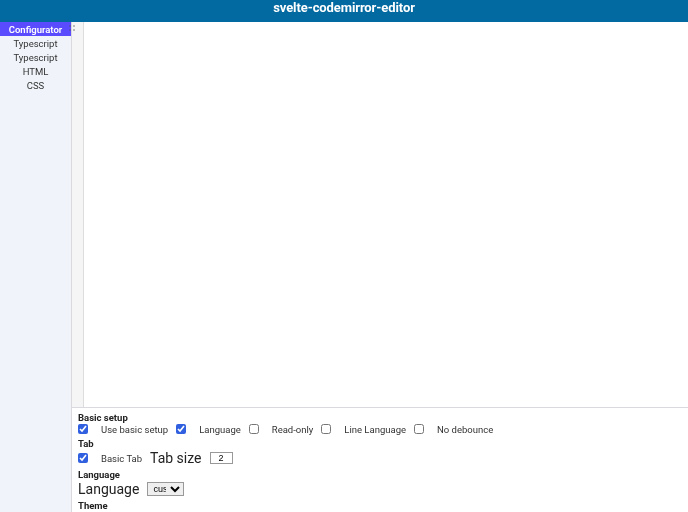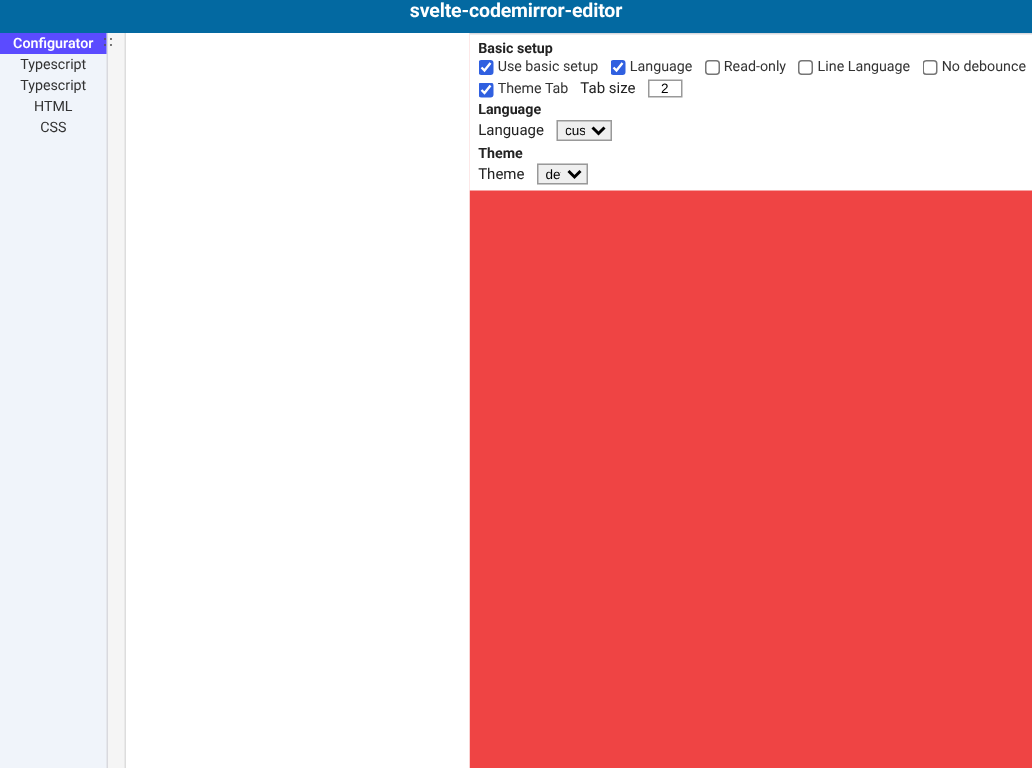--- a/index.html
+++ b/index.html
@@ -46,21 +46,22 @@
     background: transparent;
   }
   .sidebar-item.active {
     background: #5b4bff;
     color: #ffffff;
     font-weight: 600;
   }
   .content {
     flex: 1;
     display: flex;
-    background: #ef4444;
+    flex-direction: column;
+    background: #6d28d9;
     width: calc(688px - 72px);
   }
   .gutter-handle {
     position: relative;
   }
   .gutter-handle svg {
     position: absolute;
     left: -4px;
     top: 2px;
   }
@@ -96,22 +97,22 @@
   }
   .row {
     display: flex;
     align-items: center;
     flex-wrap: wrap;
     gap: 8px;
     margin-bottom: 3px;
   }
   label.cb {
     display: inline-flex;
-    align-items: flex-end;
-    gap: 3px;
+    align-items: flex-start;
+    gap: 13px;
     font-size: 9.5px;
     color: #333;
   }
   input[type="checkbox"] {
     width: 10px;
     height: 10px;
     margin: 0;
     accent-color: #3060e0;
   }
   .num-input {
@@ -124,21 +125,21 @@
   }
   .select-input {
     height: 14px;
     font-size: 9px;
     border: 1px solid #999;
     background: #efefef;
     padding: 0 1px;
   }
   .lang-select { width: 37px; }
   .theme-select { width: 34px; }
-  .inline-label { font-size: 10px; }
+  .inline-label { font-size: 14px; }
 </style>
 </head>
 <body>
 
 <div class="header">
   <span>svelte-codemirror-editor</span>
 </div>
 
 <div class="main">
 
@@ -195,24 +196,25 @@
         <label class="cb">
           <input type="checkbox" style="">
           <span>Line Language</span>
         </label>
         <label class="cb">
           <input type="checkbox" style="">
           <span>No debounce</span>
         </label>
       </div>
 
+      <span class="section-label">Tab</span>
       <div class="row">
         <label class="cb">
           <input type="checkbox" checked="" style="">
-          <span>Theme Tab</span>
+          <span>Basic Tab</span>
         </label>
         <span class="inline-label">Tab size</span>
         <input class="num-input" type="text" value="2" style="">
       </div>
 
       <span class="section-label">Language</span>
       <div class="row">
         <span class="inline-label">Language</span>
         <select class="select-input lang-select">
           <option selected="">custom</option>

